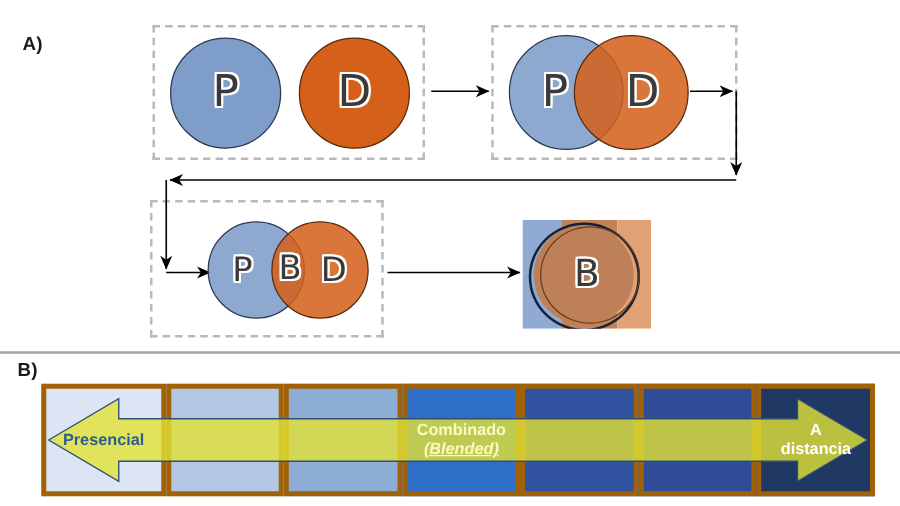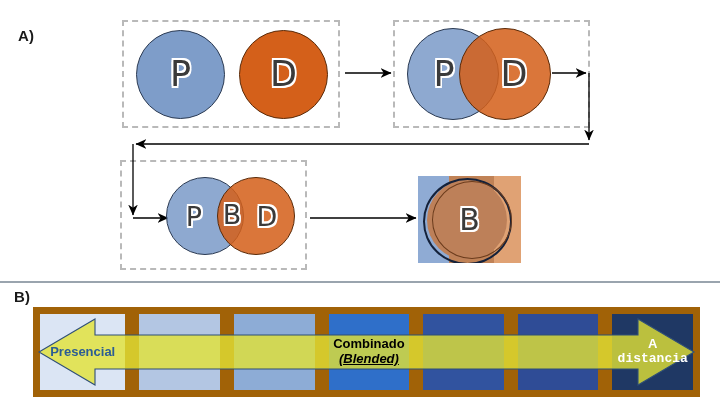--- a/index.html
+++ b/index.html
@@ -43,27 +43,27 @@
   .thumb .blob{position:absolute;border-radius:50%;background:#bd8059;}
   .thumb .ring{position:absolute;border-radius:50%;border:2px solid #14213a;background:transparent;}
   .thumb .ring2{position:absolute;border-radius:50%;border:1.6px solid #6b3b1c;background:transparent;}
 
   
   .divider{background:#9aa4ae;height:2px;}
 
   
   #bar{display:flex;border:0;box-sizing:border-box;}
   #bar .seg{position:relative;box-sizing:border-box;
-            border:7px solid #a16207;
+            border:4px solid #a16207;
             display:flex;align-items:center;justify-content:center;}
   .seg-lab{font-weight:bold;font-size:13px;line-height:1.12;text-align:center;
            position:relative;z-index:4;}
   .lab-presencial{color:#2c5d94;}
   .lab-distancia{color:#ffffff;}
-  .lab-combinado{color:#000000;}
+  .lab-combinado{color:#fef9c3;}
   .lab-combinado .it{font-style:italic;display:block;text-decoration:underline;}
 
   #arrow-layer{position:absolute;left:0;top:0;right:0;bottom:0;z-index:3;pointer-events:none;}
 </style>
 </head>
 <body>
 
 <div id="stage">
 
   <div class="abs sec-label" style="left:18px;top:27px;">A)</div>
@@ -161,21 +161,21 @@
         </span>
       </div>
 
       <div class="seg" style="flex:1.0;background:#31539f;"></div>
 
       <div class="seg" style="flex:1.0;background:#2f4c96;"></div>
 
       <div class="seg" style="flex:1.0;background:#1f3864;">
         <span class="seg-lab lab-distancia">
           <span>A</span>
-          <span style="display:block;font-family:Liberation Mono, monospace;">distancia</span>
+          <span style="display:block;">distancia</span>
         </span>
       </div>
     </div>
 
     <svg id="arrow-layer" viewBox="0 0 667 90" preserveAspectRatio="none">
       <polygon points="6,45 62,12 62,28 605,28 605,12 661,45 605,78 605,62 62,62 62,78" fill="#e2e234" fill-opacity="0.80" stroke="#2f4f77" stroke-width="1.1"></polygon>
     </svg>
   </div>
 
 </div>

